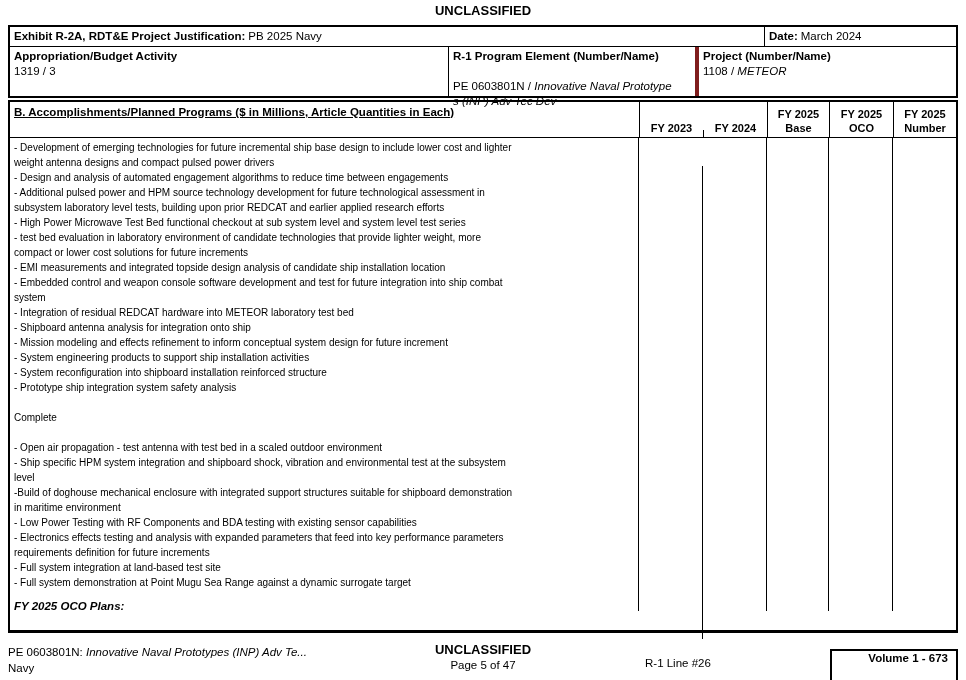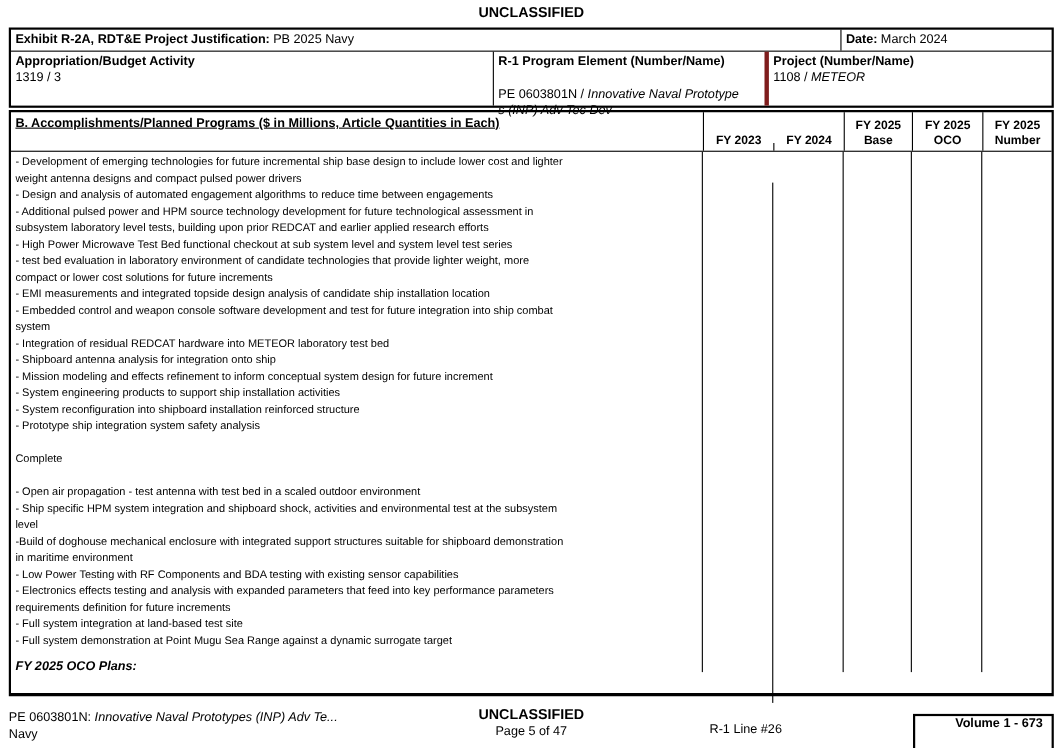--- a/index.html
+++ b/index.html
@@ -147,21 +147,21 @@
       <div class="bl">- Integration of residual REDCAT hardware into METEOR laboratory test bed</div>
       <div class="bl">- Shipboard antenna analysis for integration onto ship</div>
       <div class="bl">- Mission modeling and effects refinement to inform conceptual system design for future increment</div>
       <div class="bl">- System engineering products to support ship installation activities</div>
       <div class="bl">- System reconfiguration into shipboard installation reinforced structure</div>
       <div class="bl">- Prototype ship integration system safety analysis</div>
       <div class="bl"></div>
       <div class="bl">Complete</div>
       <div class="bl"></div>
       <div class="bl">- Open air propagation - test antenna with test bed in a scaled outdoor environment</div>
-      <div class="bl">- Ship specific HPM system integration and shipboard shock, activities and environmental test at the subsystem
+      <div class="bl">- Ship specific HPM system integration and shipboard shock, vibration and environmental test at the subsystem
 level</div>
       <div class="bl">-Build of doghouse mechanical enclosure with integrated support structures suitable for shipboard demonstration
 in maritime environment</div>
       <div class="bl">- Low Power Testing with RF Components and BDA testing with existing sensor capabilities</div>
       <div class="bl">- Electronics effects testing and analysis with expanded parameters that feed into key performance parameters
 requirements definition for future increments</div>
       <div class="bl">- Full system integration at land-based test site</div>
       <div class="bl">- Full system demonstration at Point Mugu Sea Range against a dynamic surrogate target</div>
       <div class="bl-plans">FY 2025 OCO Plans:</div>
     </div>

